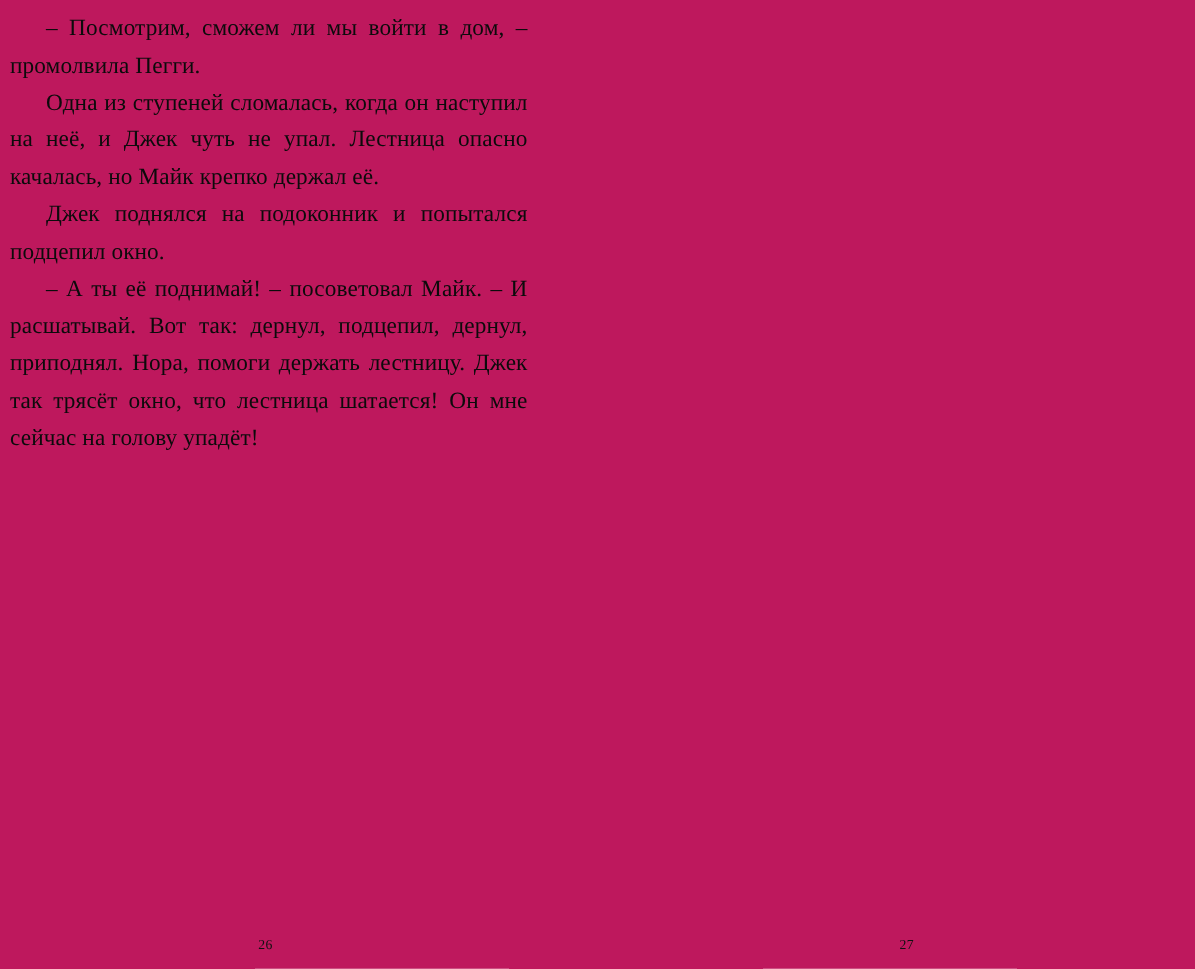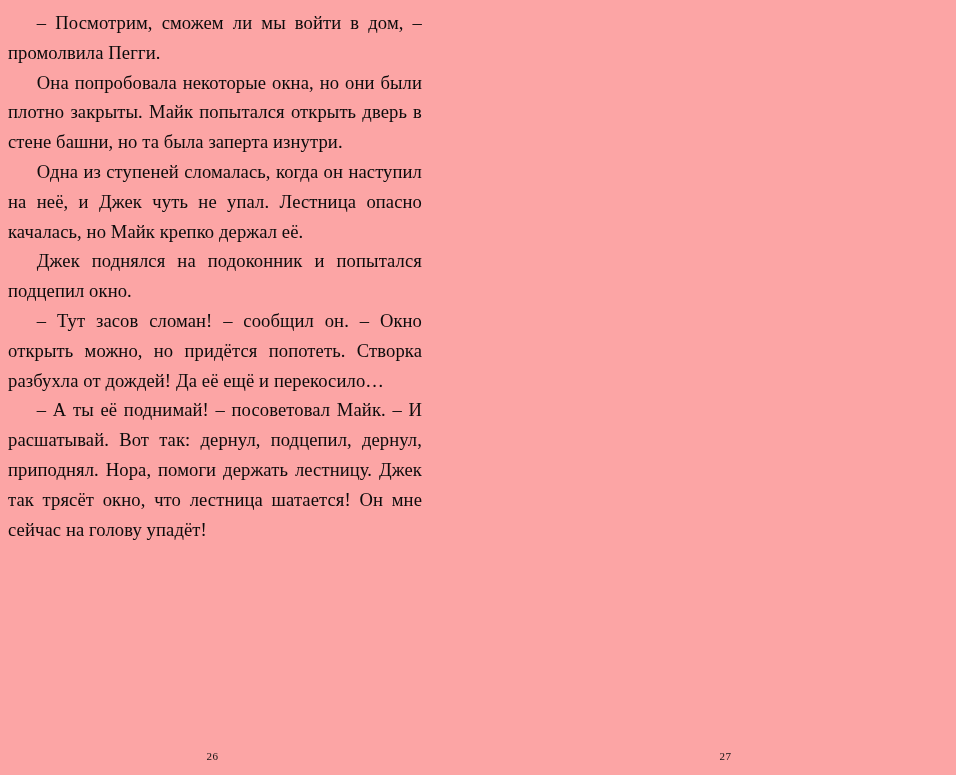--- a/index.html
+++ b/index.html
@@ -11,21 +11,21 @@
     width: 956px;
     height: 775px;
     overflow: hidden;
     font-family: "Liberation Serif", "DejaVu Serif", serif;
     color: #0b0b0b;
   }
   .spread {
     position: relative;
     width: 956px;
     height: 775px;
-    background: #fca5a5;
+    background: #be185d;
   }
 
   
   .page {
     position: absolute;
     top: 0;
     height: 775px;
   }
   .page-left  { left: 0;     width: 478px; }
   .page-right { left: 478px; width: 478px; }
@@ -63,24 +63,22 @@
 </style>
 </head>
 <body>
 
 <div class="spread">
 
   <div class="page page-left">
 
     <div class="textblock textblock-left">
       <p>– Посмотрим, сможем ли мы войти в дом, – промолвила Пегги.</p>
-      <p>Она попробовала некоторые окна, но они были плотно закрыты. Майк попытался открыть дверь в стене башни, но та была заперта изнутри.</p>
       <p>Одна из ступеней сломалась, когда он наступил на неё, и Джек чуть не упал. Лестница опасно качалась, но Майк крепко держал её.</p>
       <p>Джек поднялся на подоконник и попытался подцепил окно.</p>
-      <p>– Тут засов сломан! – сообщил он. – Окно открыть можно, но придётся попотеть. Створка разбухла от дождей! Да её ещё и перекосило…</p>
       <p>– А ты её поднимай! – посоветовал Майк. – И расшатывай. Вот так: дернул, подцепил, дернул, приподнял. Нора, помоги держать лестницу. Джек так трясёт окно, что лестница шатается! Он мне сейчас на голову упадёт!</p>
 
     </div>
 
     <div class="folio folio-left">26</div>
   </div>
 
   <div class="page page-right">
 
     <div class="folio folio-right">27</div>

